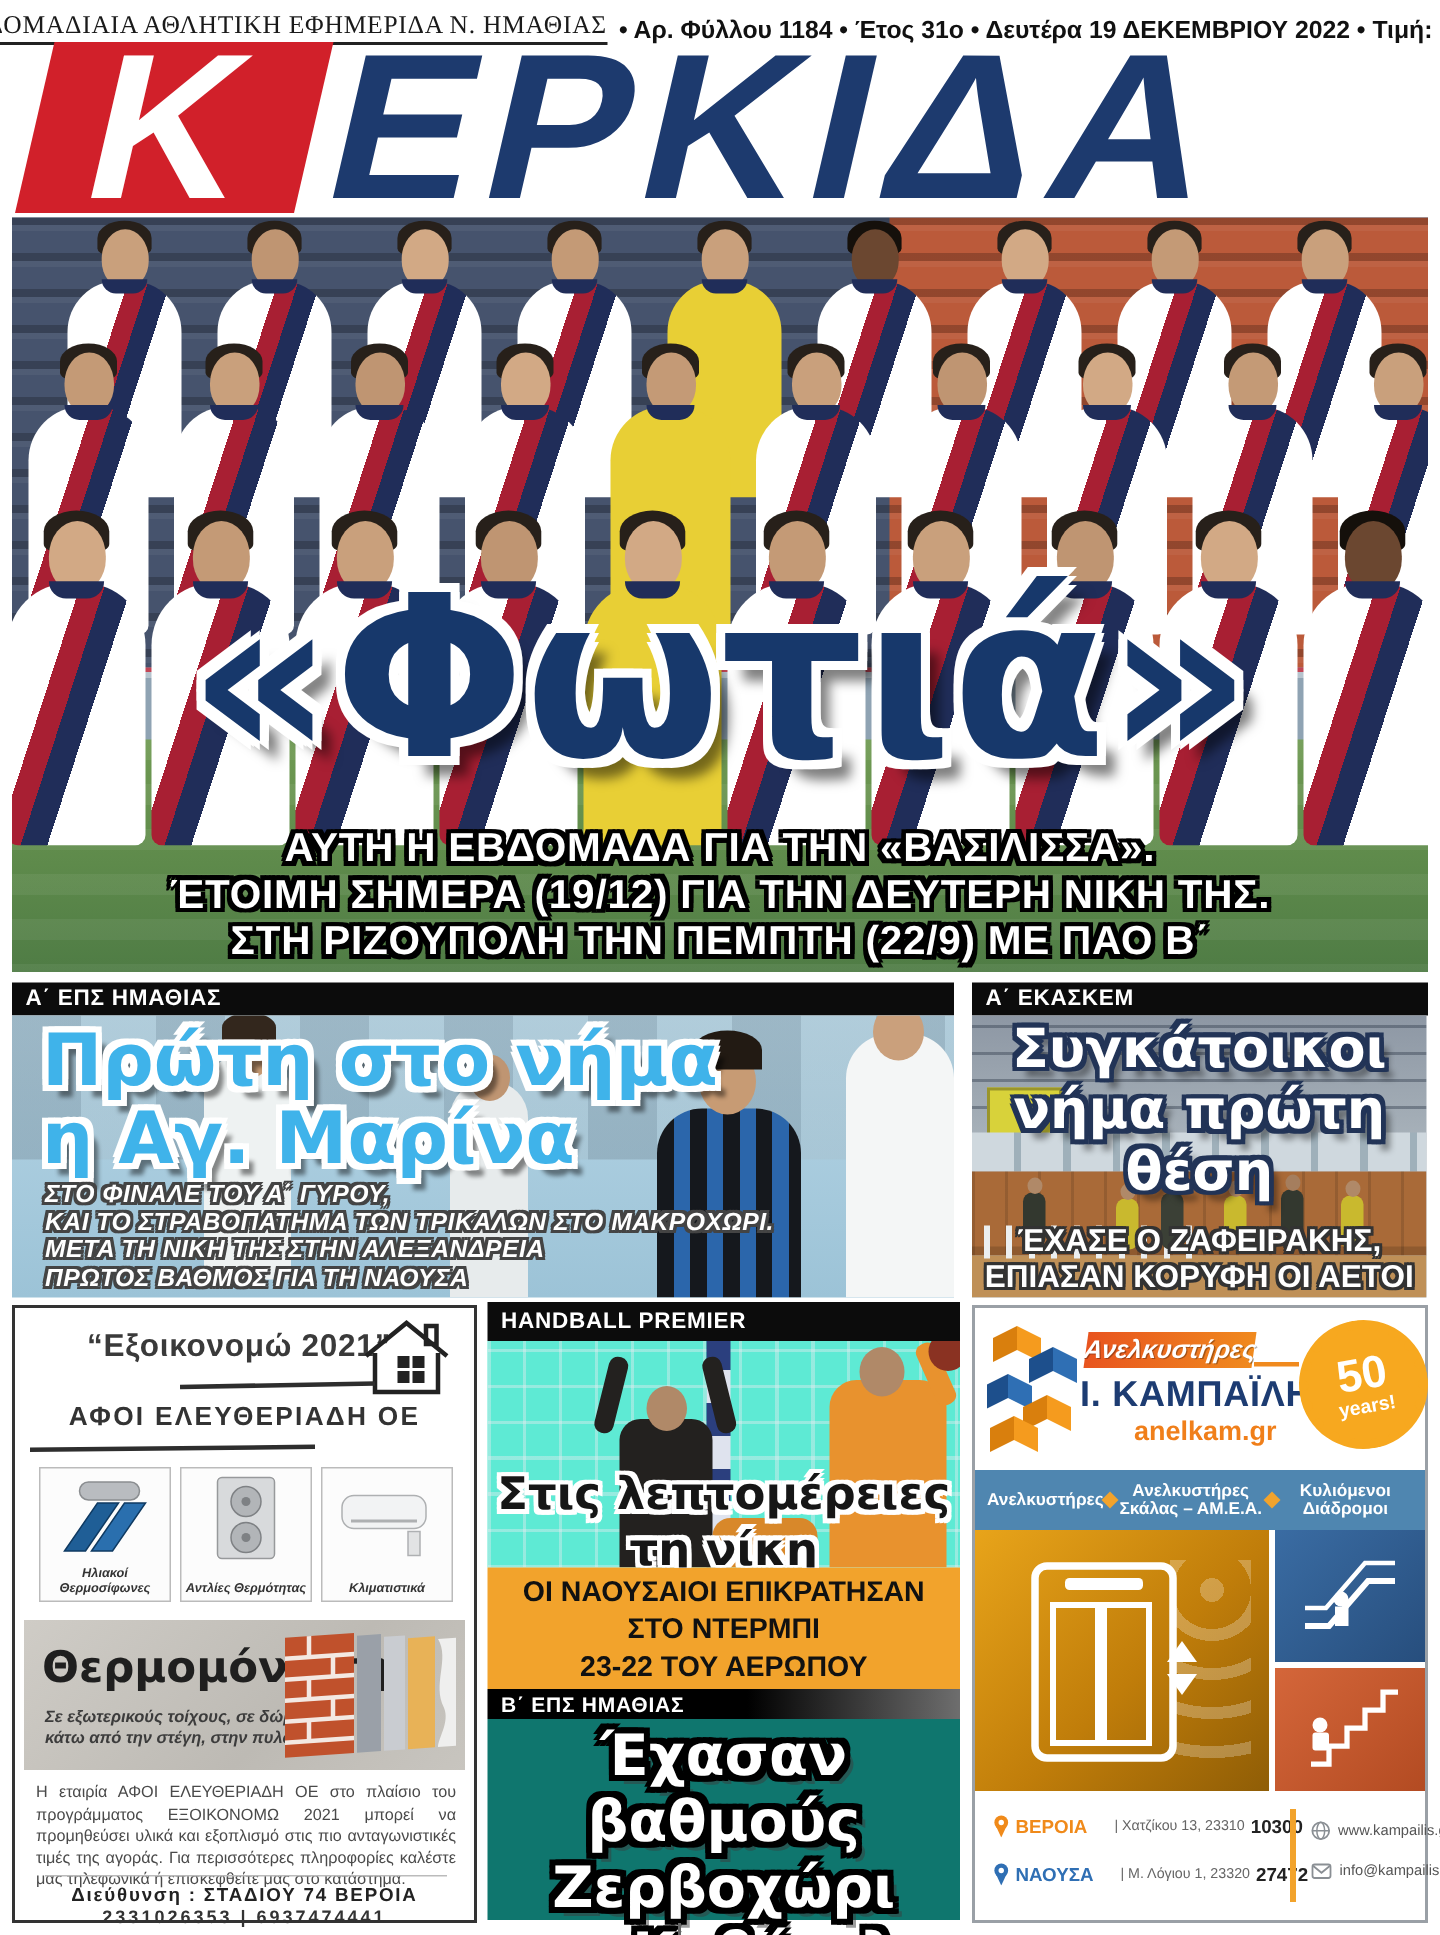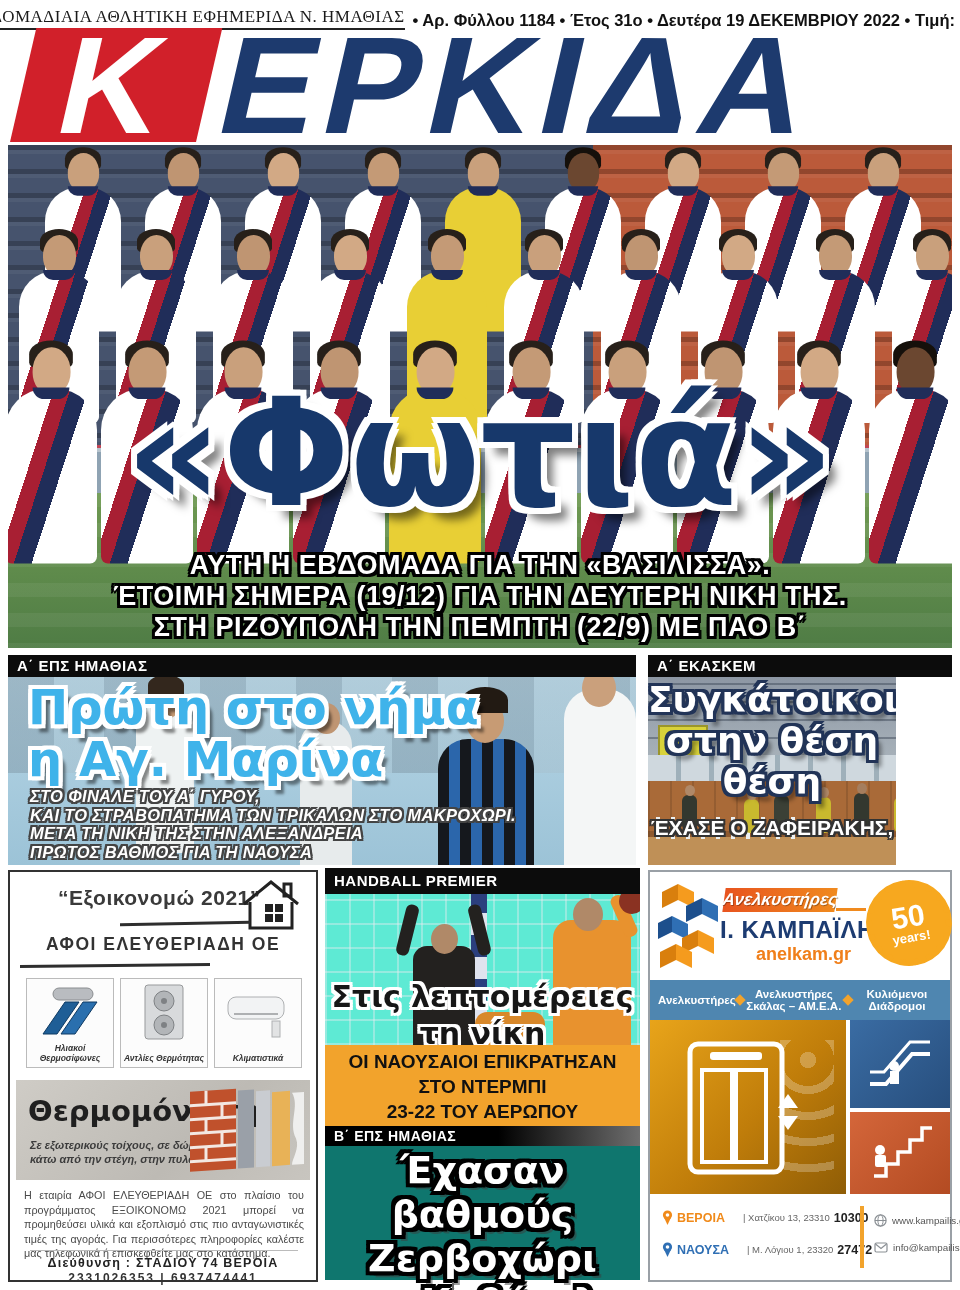--- a/index.html
+++ b/index.html
@@ -76,21 +76,21 @@
      font-size:48px;line-height:52px;color:#3fb3ea;
      text-shadow:-4px -4px 0 #fff,0 -4px 0 #fff,4px -4px 0 #fff,-4px 0 0 #fff,4px 0 0 #fff,
                  -4px 4px 0 #fff,0 4px 0 #fff,4px 4px 0 #fff,7px 8px 3px rgba(0,0,0,.45);}
   .ls-deck{left:22px;top:110px;z-index:5;font-style:italic;font-weight:bold;font-size:16.5px;
      line-height:18.5px;color:#fff;letter-spacing:.3px;
      text-shadow:-2px -2px 0 #444,0 -2px 0 #444,2px -2px 0 #444,-2px 0 0 #444,2px 0 0 #444,
                  -2px 2px 0 #444,0 2px 0 #444,2px 2px 0 #444;}
 
   
   #story-right{left:648px;top:655px;width:304px;height:210px;}
-  #gym-scene{left:0;top:22px;width:248px;height:188px;overflow:hidden;
+  #gym-scene{left:0;top:22px;width:303px;height:188px;overflow:hidden;
      background:linear-gradient(180deg,#8d97a4 0%,#a8b2ba 45%,#b8c0c6 60%);}
   .rs-head{left:0;top:2px;width:100%;text-align:center;z-index:5;
      font-family:"DejaVu Sans",sans-serif;font-weight:bold;font-size:36px;line-height:41px;color:#fff;
      text-shadow:-3px -3px 0 #223457,0 -3px 0 #223457,3px -3px 0 #223457,-3px 0 0 #223457,
                  3px 0 0 #223457,-3px 3px 0 #223457,0 3px 0 #223457,3px 3px 0 #223457,
                  6px 7px 4px rgba(0,0,0,.4);}
   .rs-deck{left:0;top:139px;width:100%;text-align:center;z-index:5;font-weight:bold;
      font-size:21px;line-height:24px;color:#fff;
      text-shadow:-2px -2px 0 #333,0 -2px 0 #333,2px -2px 0 #333,-2px 0 0 #333,2px 0 0 #333,
                  -2px 2px 0 #333,0 2px 0 #333,2px 2px 0 #333;}
@@ -402,24 +402,25 @@
       <div class="px" style="left:126px;top:118px;width:15px;height:38px;border-radius:6px;background:#3b4036;"></div>
       <div class="px" style="left:129px;top:108px;width:10px;height:11px;border-radius:50%;background:#a57e5e;"></div>
       <div class="px" style="left:168px;top:120px;width:15px;height:36px;border-radius:6px;background:#c9b92e;"></div>
       <div class="px" style="left:171px;top:110px;width:10px;height:11px;border-radius:50%;background:#b08968;"></div>
       <div class="px" style="left:206px;top:116px;width:15px;height:40px;border-radius:6px;background:#33382f;"></div>
       <div class="px" style="left:209px;top:106px;width:10px;height:11px;border-radius:50%;background:#a57e5e;"></div>
       <div class="px" style="left:246px;top:120px;width:15px;height:36px;border-radius:6px;background:#c9b92e;"></div>
       <div class="px" style="left:249px;top:110px;width:10px;height:11px;border-radius:50%;background:#b08968;"></div>
       <div class="abs rs-head">
         <div>Συγκάτοικοι</div>
-        <div>στην θέση θέση</div>
+        <div>νήμα πρώτη θέση</div>
       </div>
       <div class="abs rs-deck">
         <div>ΈΧΑΣΕ Ο ΖΑΦΕΙΡΑΚΗΣ,</div>
+        <div>ΕΠΙΑΣΑΝ ΚΟΡΥΦΗ ΟΙ ΑΕΤΟΙ</div>
       </div>
     </div>
   </div>
 
   <div id="ad-left" class="abs">
     <div class="abs adl-title">“Εξοικονομώ 2021”</div>
     <svg class="abs" style="left:228px;top:6px;" width="66" height="52" viewBox="0 0 66 52">
       <path d="M6 26 L33 4 L60 26" fill="none" stroke="#222" stroke-width="3"></path>
       <path d="M12 24 L12 50 L54 50 L54 24" fill="none" stroke="#222" stroke-width="3"></path>
       <rect x="46" y="6" width="7" height="12" fill="none" stroke="#222" stroke-width="3"></rect>

